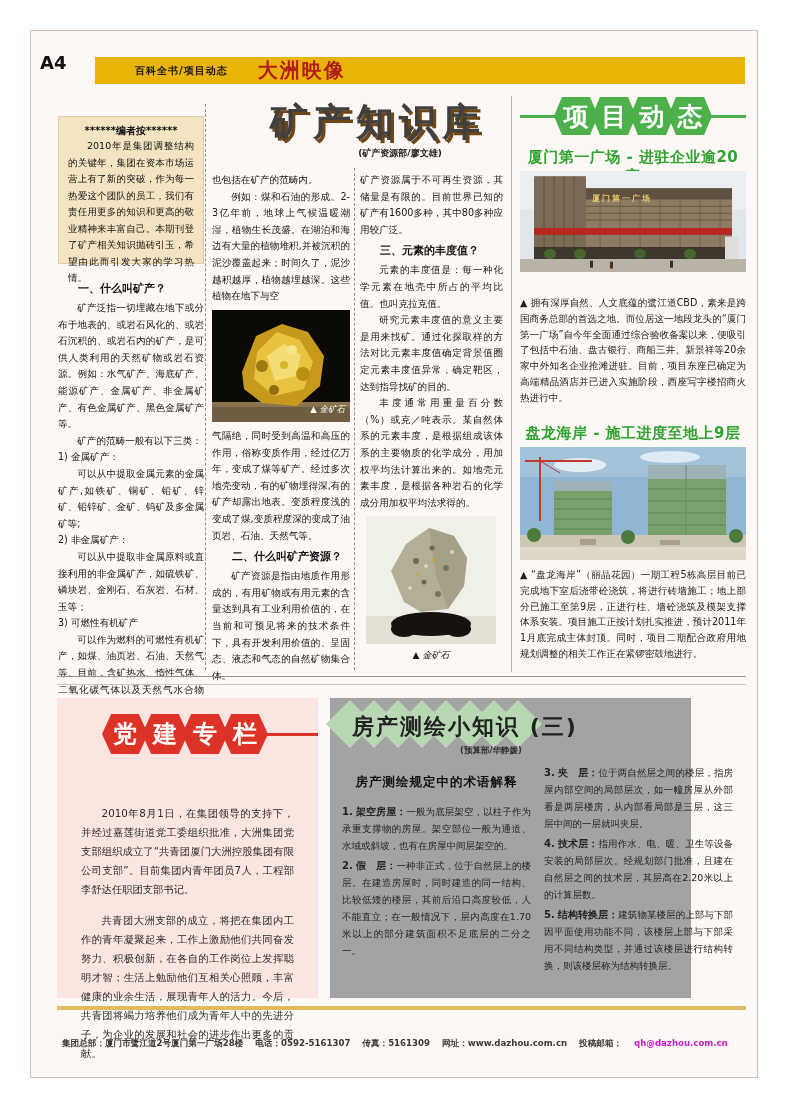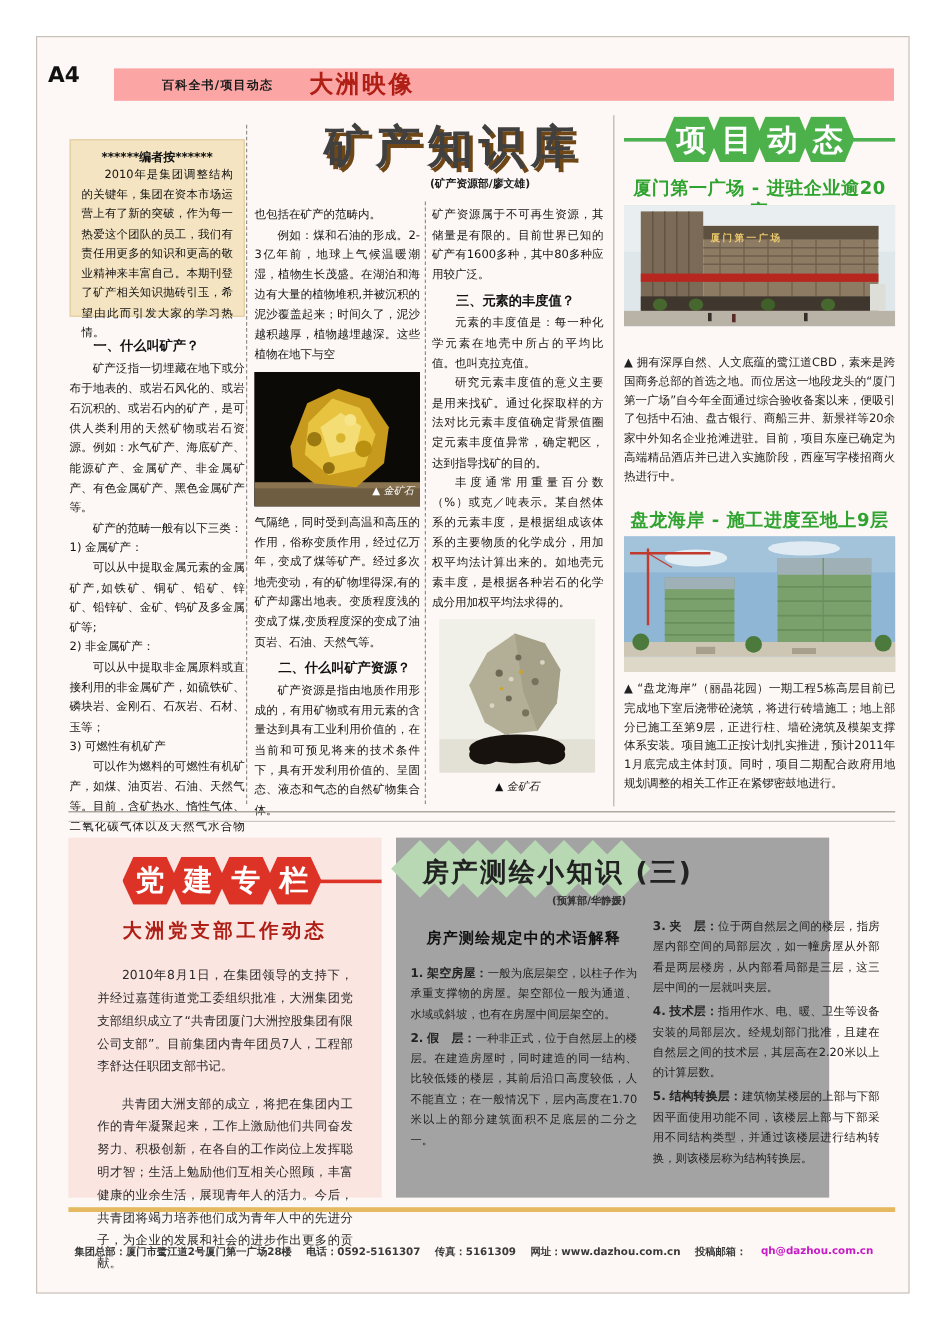--- a/index.html
+++ b/index.html
@@ -3,21 +3,21 @@
 <meta charset="utf-8">
 <style>
   html,body{margin:0;padding:0;}
   .page{position:relative;width:787px;height:1102px;background:#ffffff;overflow:hidden;
         font-family:"DejaVu Sans","Liberation Sans",sans-serif;color:#1a1a1a;}
   .frame{position:absolute;left:30px;top:30px;width:726px;height:1046px;border:1px solid #c9c1b8;background:#fdf8f5;}
   .abs{position:absolute;}
 
   
   .page-num{left:40px;top:52px;font-size:18px;font-weight:bold;color:#111;}
-  .header-bar{left:95px;top:57px;width:650px;height:27px;background:#fca5a5;display:flex;align-items:center;}
+  .header-bar{left:95px;top:57px;width:650px;height:27px;background:#eab308;display:flex;align-items:center;}
   .section-label{margin-left:40px;font-size:10px;font-weight:bold;letter-spacing:1px;color:#1a1a1a;}
   .brand{margin-left:30px;font-family:"DejaVu Serif","Liberation Serif",serif;font-size:20px;font-weight:bold;color:#b01f16;letter-spacing:2px;}
 
   
   .editor-box{left:58px;top:116px;width:146px;height:148px;background:#f4e4c2;border:1px solid #e0cda1;box-sizing:border-box;padding:7px 9px 4px;}
   .ed-title{text-align:center;font-size:10px;font-weight:bold;margin-bottom:0;color:#111;}
   .ed-body{font-size:9.5px;line-height:16.5px;text-align:justify;text-indent:2em;color:#111;}
 
   
   .m-title{left:245px;top:97px;width:265px;text-align:center;font-size:38px;font-weight:bold;color:#404040;
@@ -269,21 +269,20 @@
   <div class="abs pn-body pn-body2">▲ “盘龙海岸”（丽晶花园）一期工程5栋高层目前已完成地下室后浇带砼浇筑，将进行砖墙施工；地上部分已施工至第9层，正进行柱、墙砼浇筑及模架支撑体系安装。项目施工正按计划扎实推进，预计2011年1月底完成主体封顶。同时，项目二期配合政府用地规划调整的相关工作正在紧锣密鼓地进行。</div>
 
   <div class="abs party-box">
     <div class="pt-row">
       <div class="pt-tile">党</div>
       <div class="pt-tile">建</div>
       <div class="pt-tile">专</div>
       <div class="pt-tile">栏</div>
       <div class="pt-line"></div>
     </div>
-    <div class="party-sub">大洲党支部工作动态</div>
     <div class="party-text">
       <p>2010年8月1日，在集团领导的支持下，并经过嘉莲街道党工委组织批准，大洲集团党支部组织成立了“共青团厦门大洲控股集团有限公司支部”。目前集团内青年团员7人，工程部李舒达任职团支部书记。</p>
       <p>共青团大洲支部的成立，将把在集团内工作的青年凝聚起来，工作上激励他们共同奋发努力、积极创新，在各自的工作岗位上发挥聪明才智；生活上勉励他们互相关心照顾，丰富健康的业余生活，展现青年人的活力。今后，共青团将竭力培养他们成为青年人中的先进分子，为企业的发展和社会的进步作出更多的贡献。</p>
     </div>
   </div>
 
   <div class="abs survey-box">
     <div class="dm-row">
       <div class="dm"></div>
       <div class="dm"></div>

